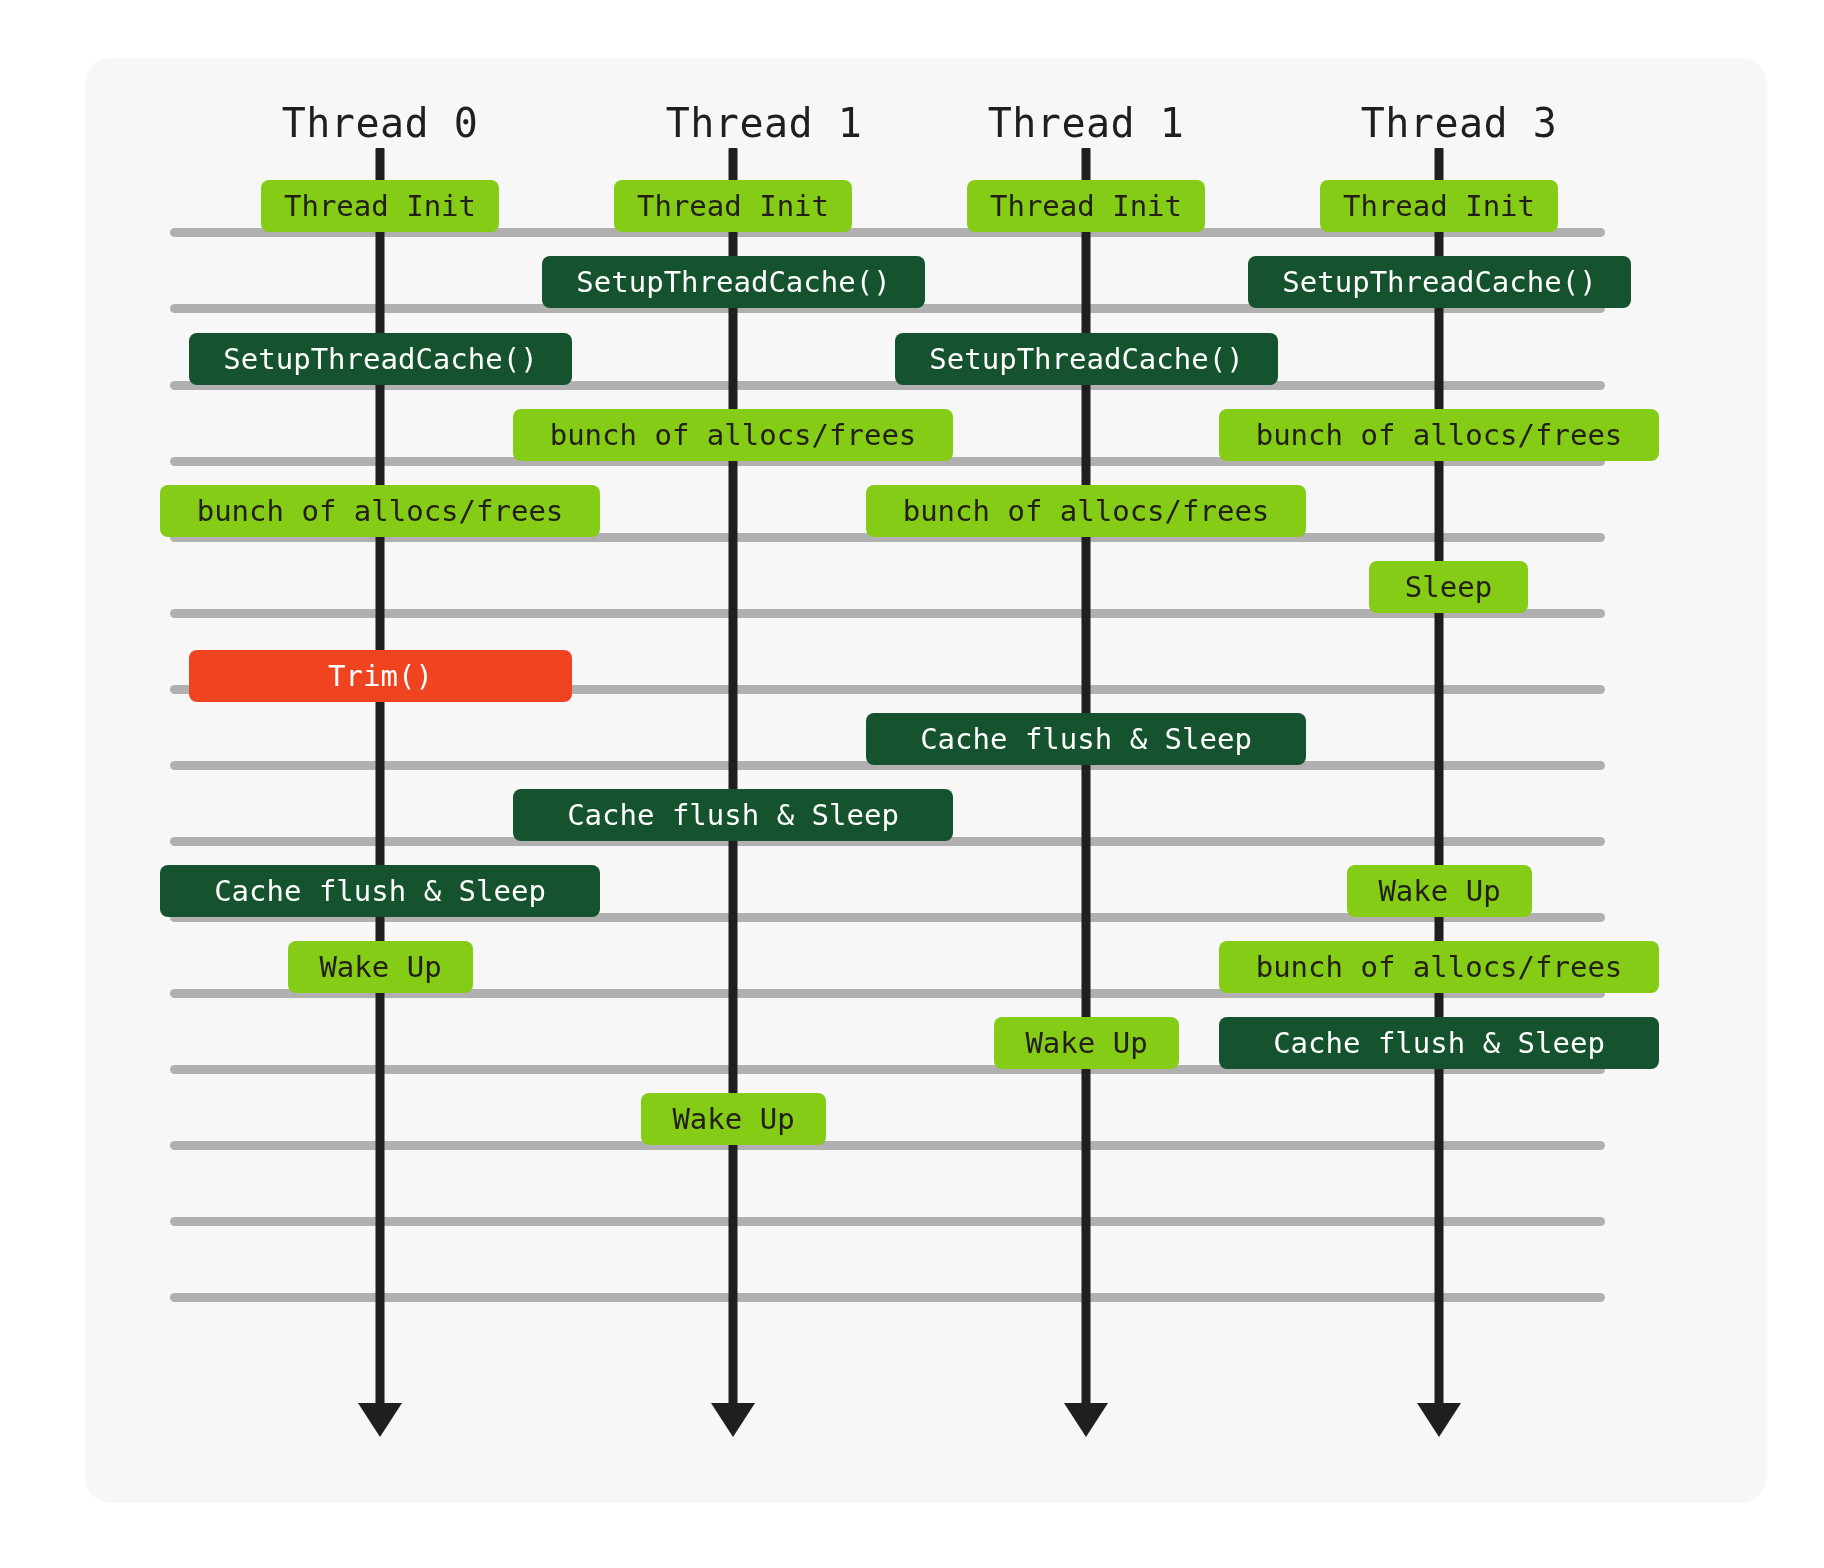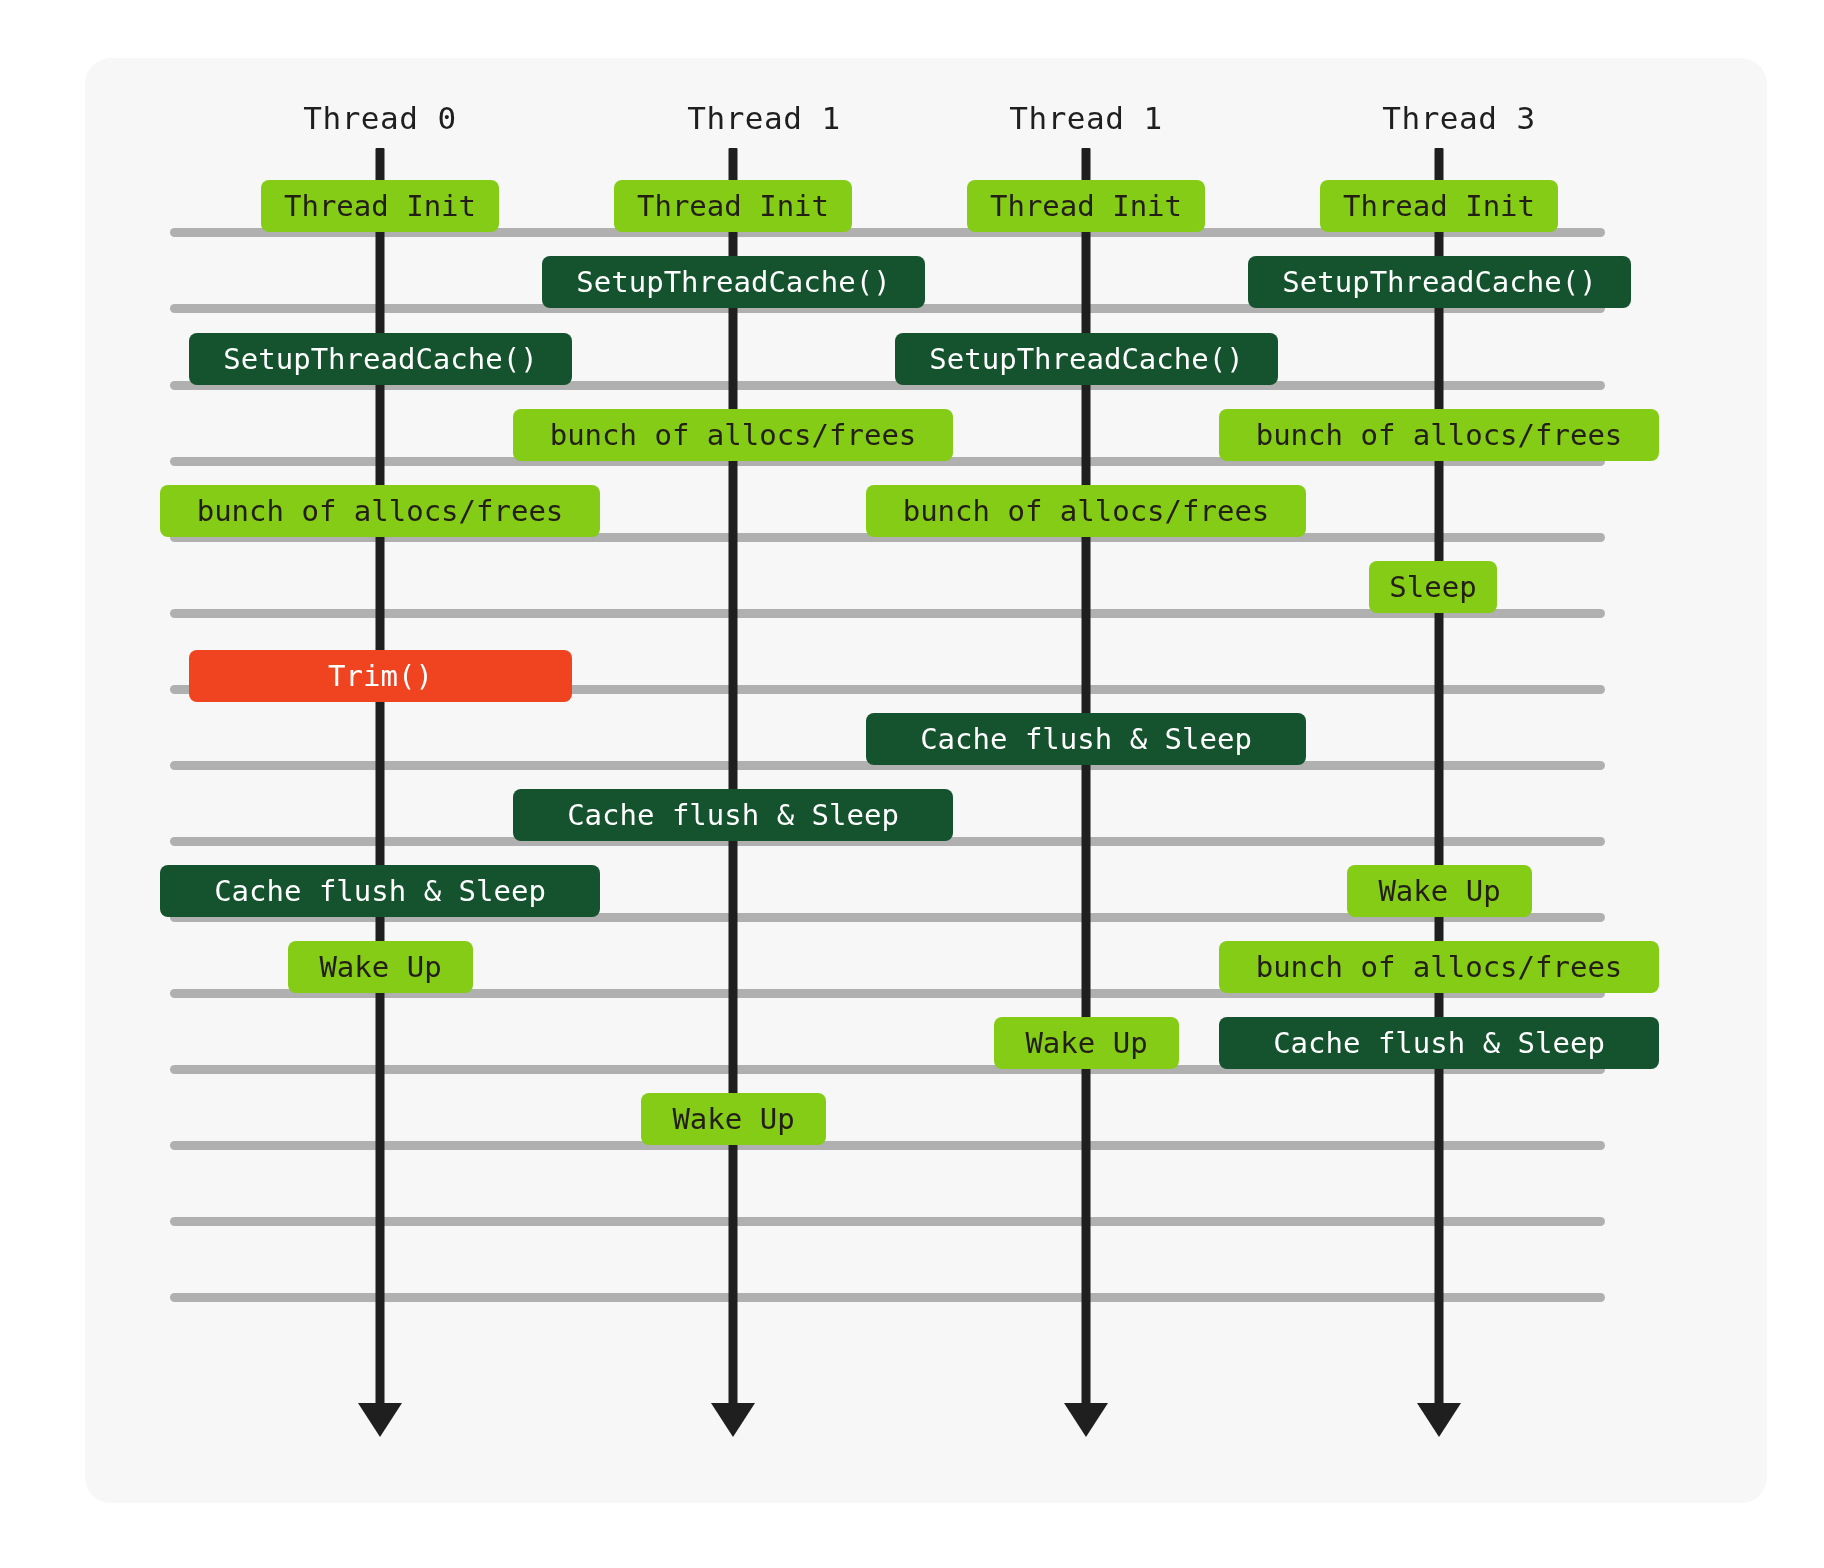--- a/index.html
+++ b/index.html
@@ -28,21 +28,21 @@
     width: 1682px;
     height: 1445px;
     background: #f7f7f8;
     border-radius: 26px;
   }
 
   .thread-header {
     position: absolute;
     transform: translateX(-50%);
     font-family: "DejaVu Sans Mono", monospace;
-    font-size: 31px;
+    font-size: 40px;
     font-weight: 400;
     color: #1f1f1f;
     letter-spacing: 0.5px;
     white-space: nowrap;
     top: 100px;
   }
 
   .lifeline {
     position: absolute;
     width: 9px;
@@ -123,21 +123,21 @@
       <div class="evt amber" style="width: 238px; left: 967px; top: 180px;">Thread Init</div>
       <div class="evt amber" style="width: 238px; left: 1320px; top: 180px;">Thread Init</div>
       <div class="evt blue" style="width: 383px; left: 542px; top: 256px;">SetupThreadCache()</div>
       <div class="evt blue" style="width: 383px; left: 1248px; top: 256px;">SetupThreadCache()</div>
       <div class="evt blue" style="width: 383px; left: 189px; top: 333px;">SetupThreadCache()</div>
       <div class="evt blue" style="width: 383px; left: 895px; top: 333px;">SetupThreadCache()</div>
       <div class="evt amber" style="width: 440px; left: 513px; top: 409px;">bunch of allocs/frees</div>
       <div class="evt amber" style="width: 440px; left: 1219px; top: 409px;">bunch of allocs/frees</div>
       <div class="evt amber" style="width: 440px; left: 160px; top: 485px;">bunch of allocs/frees</div>
       <div class="evt amber" style="width: 440px; left: 866px; top: 485px;">bunch of allocs/frees</div>
-      <div class="evt amber" style="width: 128px; left: 1369px; top: 561px;">Sleep</div>
+      <div class="evt amber" style="width: 159px; left: 1369px; top: 561px;">Sleep</div>
       <div class="evt red" style="width: 383px; left: 189px; top: 650px;">Trim()</div>
       <div class="evt blue" style="width: 440px; left: 866px; top: 713px;">Cache flush &amp; Sleep</div>
       <div class="evt blue" style="width: 440px; left: 513px; top: 789px;">Cache flush &amp; Sleep</div>
       <div class="evt blue" style="width: 440px; left: 160px; top: 865px;">Cache flush &amp; Sleep</div>
       <div class="evt amber" style="width: 185px; left: 1347px; top: 865px;">Wake Up</div>
       <div class="evt amber" style="width: 185px; left: 288px; top: 941px;">Wake Up</div>
       <div class="evt amber" style="width: 440px; left: 1219px; top: 941px;">bunch of allocs/frees</div>
       <div class="evt amber" style="width: 185px; left: 994px; top: 1017px;">Wake Up</div>
       <div class="evt blue" style="width: 440px; left: 1219px; top: 1017px;">Cache flush &amp; Sleep</div>
       <div class="evt amber" style="width: 185px; left: 641px; top: 1093px;">Wake Up</div>

